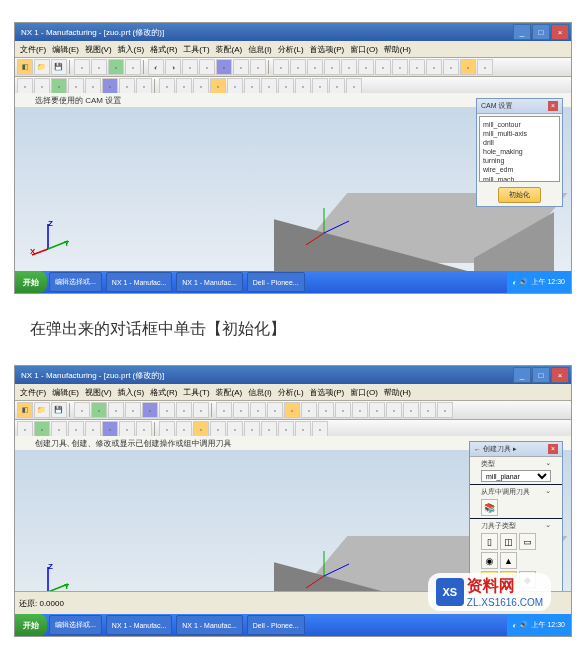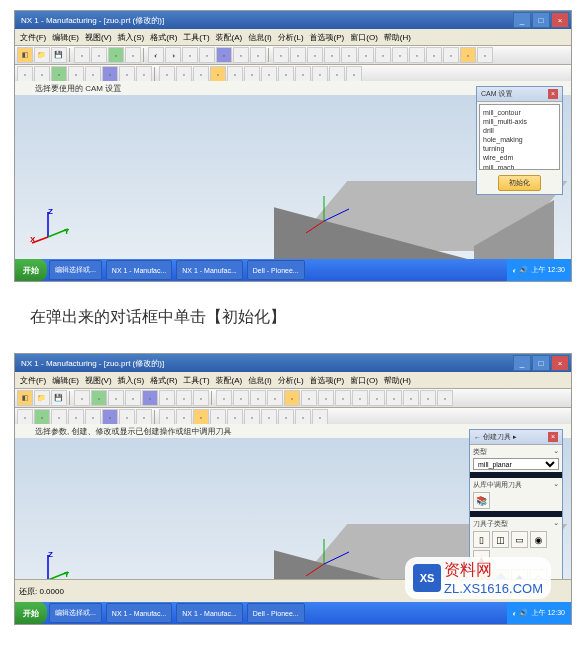--- a/index.html
+++ b/index.html
@@ -1,17 +1,17 @@
 <!DOCTYPE html>
 <html><head>
 <meta charset="utf-8">
 <style>
 body{margin:0;font-family:"Microsoft YaHei",Arial,sans-serif;font-size:9px;background:#fff;width:586px}
 .page-wrap{background:#fff;padding:0 0 20px 0}
-.screenshot{position:relative;width:556px;height:270px;margin:10px auto;background:linear-gradient(to bottom,#b8d4e8,#e0eaf2);border:1px solid #999;overflow:hidden}
+.screenshot{position:relative;width:556px;height:270px;margin:22px auto;background:linear-gradient(to bottom,#b8d4e8,#e0eaf2);border:1px solid #999;overflow:hidden}
 .titlebar{height:18px;background:linear-gradient(to bottom,#4a7fc4,#2d5ba8);display:flex;align-items:center;color:#fff;font-size:8px;padding:0 2px}
 .titlebar .title{flex:1;padding-left:4px}
 .win-btns{display:flex;gap:1px}
 .win-btn{width:16px;height:14px;background:#5289d0;border:1px solid #3a6aa8;display:flex;align-items:center;justify-content:center;font-size:8px;color:#fff;cursor:pointer}
 .win-btn.close{background:#d05252}
 .menubar{height:16px;background:#ece9d8;display:flex;align-items:center;font-size:8px;border-bottom:1px solid #aca899;padding:0 2px}
 .menubar span{padding:1px 3px;cursor:pointer}
 .toolbar{height:18px;background:linear-gradient(to bottom,#fafafa,#e0e0e0);border-bottom:1px solid #aca899;display:flex;align-items:center;padding:0 2px;gap:1px;flex-wrap:nowrap;overflow:hidden}
 .tb-btn{width:14px;height:14px;background:#f0f0f0;border:1px solid #ccc;display:flex;align-items:center;justify-content:center;cursor:pointer;font-size:7px;color:#555;flex-shrink:0}
 .tb-btn.c1{background:#ffd070}
@@ -35,36 +35,36 @@
 .origin-axis{position:absolute;left:52%;top:56%}
 .dialog1{position:absolute;top:75px;right:8px;width:85px;background:#f5f5f0;border:1px solid #7a9ac5;font-size:7px}
 .dialog1-title{background:linear-gradient(to bottom,#dce6f4,#c4d4ea);padding:2px 4px;color:#333;border-bottom:1px solid #aaa;display:flex;justify-content:space-between;align-items:center}
 .dialog1-title .close-x{width:10px;height:10px;background:#d05252;color:#fff;text-align:center;line-height:10px;font-size:7px;cursor:pointer}
 .dialog1-body{padding:3px;background:#fff;border:1px solid #999;margin:2px;height:58px;overflow:auto;line-height:1.3}
 .dialog1-body div{color:#333;padding:0;white-space:nowrap}
 .dialog1-foot{padding:3px;display:flex;justify-content:center}
 .dlg-btn{background:linear-gradient(to bottom,#ffe090,#f5c550);border:1px solid #c89830;padding:2px 10px;font-size:7px;cursor:pointer;color:#333;border-radius:2px}
 .dialog2{position:absolute;top:75px;right:8px;width:92px;background:#f5f5f0;border:1px solid #7a9ac5;font-size:7px}
 .dialog2-title{background:linear-gradient(to bottom,#dce6f4,#c4d4ea);padding:2px 4px;color:#333;border-bottom:1px solid #aaa;display:flex;justify-content:space-between;align-items:center}
-.dialog2 .section{padding:2px 3px;border-bottom:6px solid #0f172a}
+.dialog2 .section{padding:2px 11px;border-bottom:1px solid #0f172a}
 .dialog2 .sec-hdr{color:#444;margin-bottom:1px;display:flex;justify-content:space-between}
 .dialog2 select,.dialog2 input{width:100%;font-size:7px;border:1px solid #999;height:12px;background:#fff}
 .dialog2 .icon-row{display:flex;gap:2px;flex-wrap:wrap;margin-top:2px}
 .dialog2 .mini-icon{width:15px;height:15px;border:1px solid #bbb;background:#f8f8f0;display:flex;align-items:center;justify-content:center;font-size:9px;cursor:pointer}
 .dialog2 .mini-icon.on{background:#ffe090}
 .taskbar{position:absolute;bottom:0;left:0;right:0;height:22px;background:linear-gradient(to bottom,#3c81f3,#245edb);display:flex;align-items:center;font-size:8px;color:#fff}
 .start-btn{height:22px;background:linear-gradient(to bottom,#4ab54a,#2d8b2d);padding:0 8px;display:flex;align-items:center;font-weight:bold;cursor:pointer;border-radius:0 8px 8px 0}
 .task-item{height:18px;background:#3d74d6;margin:0 2px;padding:0 5px;display:flex;align-items:center;border:1px solid #2858b0;border-radius:2px;font-size:7px;cursor:pointer;max-width:85px;overflow:hidden;white-space:nowrap}
 .tray{margin-left:auto;height:22px;background:#1f8eff;padding:0 6px;display:flex;align-items:center;gap:3px}
 .tray span{font-size:7px}
 .caption{margin:25px 30px;font-size:16px;color:#333}
 .watermark{position:absolute;right:20px;bottom:25px;font-size:16px;color:#fff;display:flex;align-items:center;gap:3px;background:rgba(255,255,255,0.9);padding:3px 8px;border-radius:12px}
 .watermark .xs-logo{width:28px;height:28px;background:#2a62c8;border-radius:4px;color:#fff;display:flex;align-items:center;justify-content:center;font-weight:bold;font-size:11px}
-.watermark .wm-text{color:#d02020;font-weight:normal}
-.watermark .wm-url{font-size:13px;color:#2a62c8}
+.watermark .wm-text{color:#d02020;font-weight:bold}
+.watermark .wm-url{font-size:10px;color:#2a62c8}
 </style>
 </head>
 <body>
 
 <div class="page-wrap">
 
 <div class="screenshot">
   <div class="titlebar">
     <span class="title">NX 1 - Manufacturing - [zuo.prt (修改的)]</span>
     <div class="win-btns">
@@ -271,21 +271,21 @@
     <div class="tb-btn">▫</div>
     <div class="tb-btn c1">▫</div>
     <div class="tb-btn">▫</div>
     <div class="tb-btn">▫</div>
     <div class="tb-btn">▫</div>
     <div class="tb-btn">▫</div>
     <div class="tb-btn">▫</div>
     <div class="tb-btn">▫</div>
     <div class="tb-btn">▫</div>
   </div>
-  <div class="infobar">选择参数, 创建、修改或显示已创建操作或组中调用刀具</div>
+  <div class="infobar">创建刀具, 创建、修改或显示已创建操作或组中调用刀具</div>
   <div class="viewport2">
     <div class="cube">
       <div class="face top"></div>
       <div class="face front"></div>
       <div class="face side"></div>
     </div>
     <div class="origin-axis">
       <svg width="60" height="60">
             <line x1="20" y1="30" x2="20" y2="5" stroke="#0a0" stroke-width="1"></line>
             <line x1="20" y1="30" x2="45" y2="18" stroke="#00d" stroke-width="1"></line>

